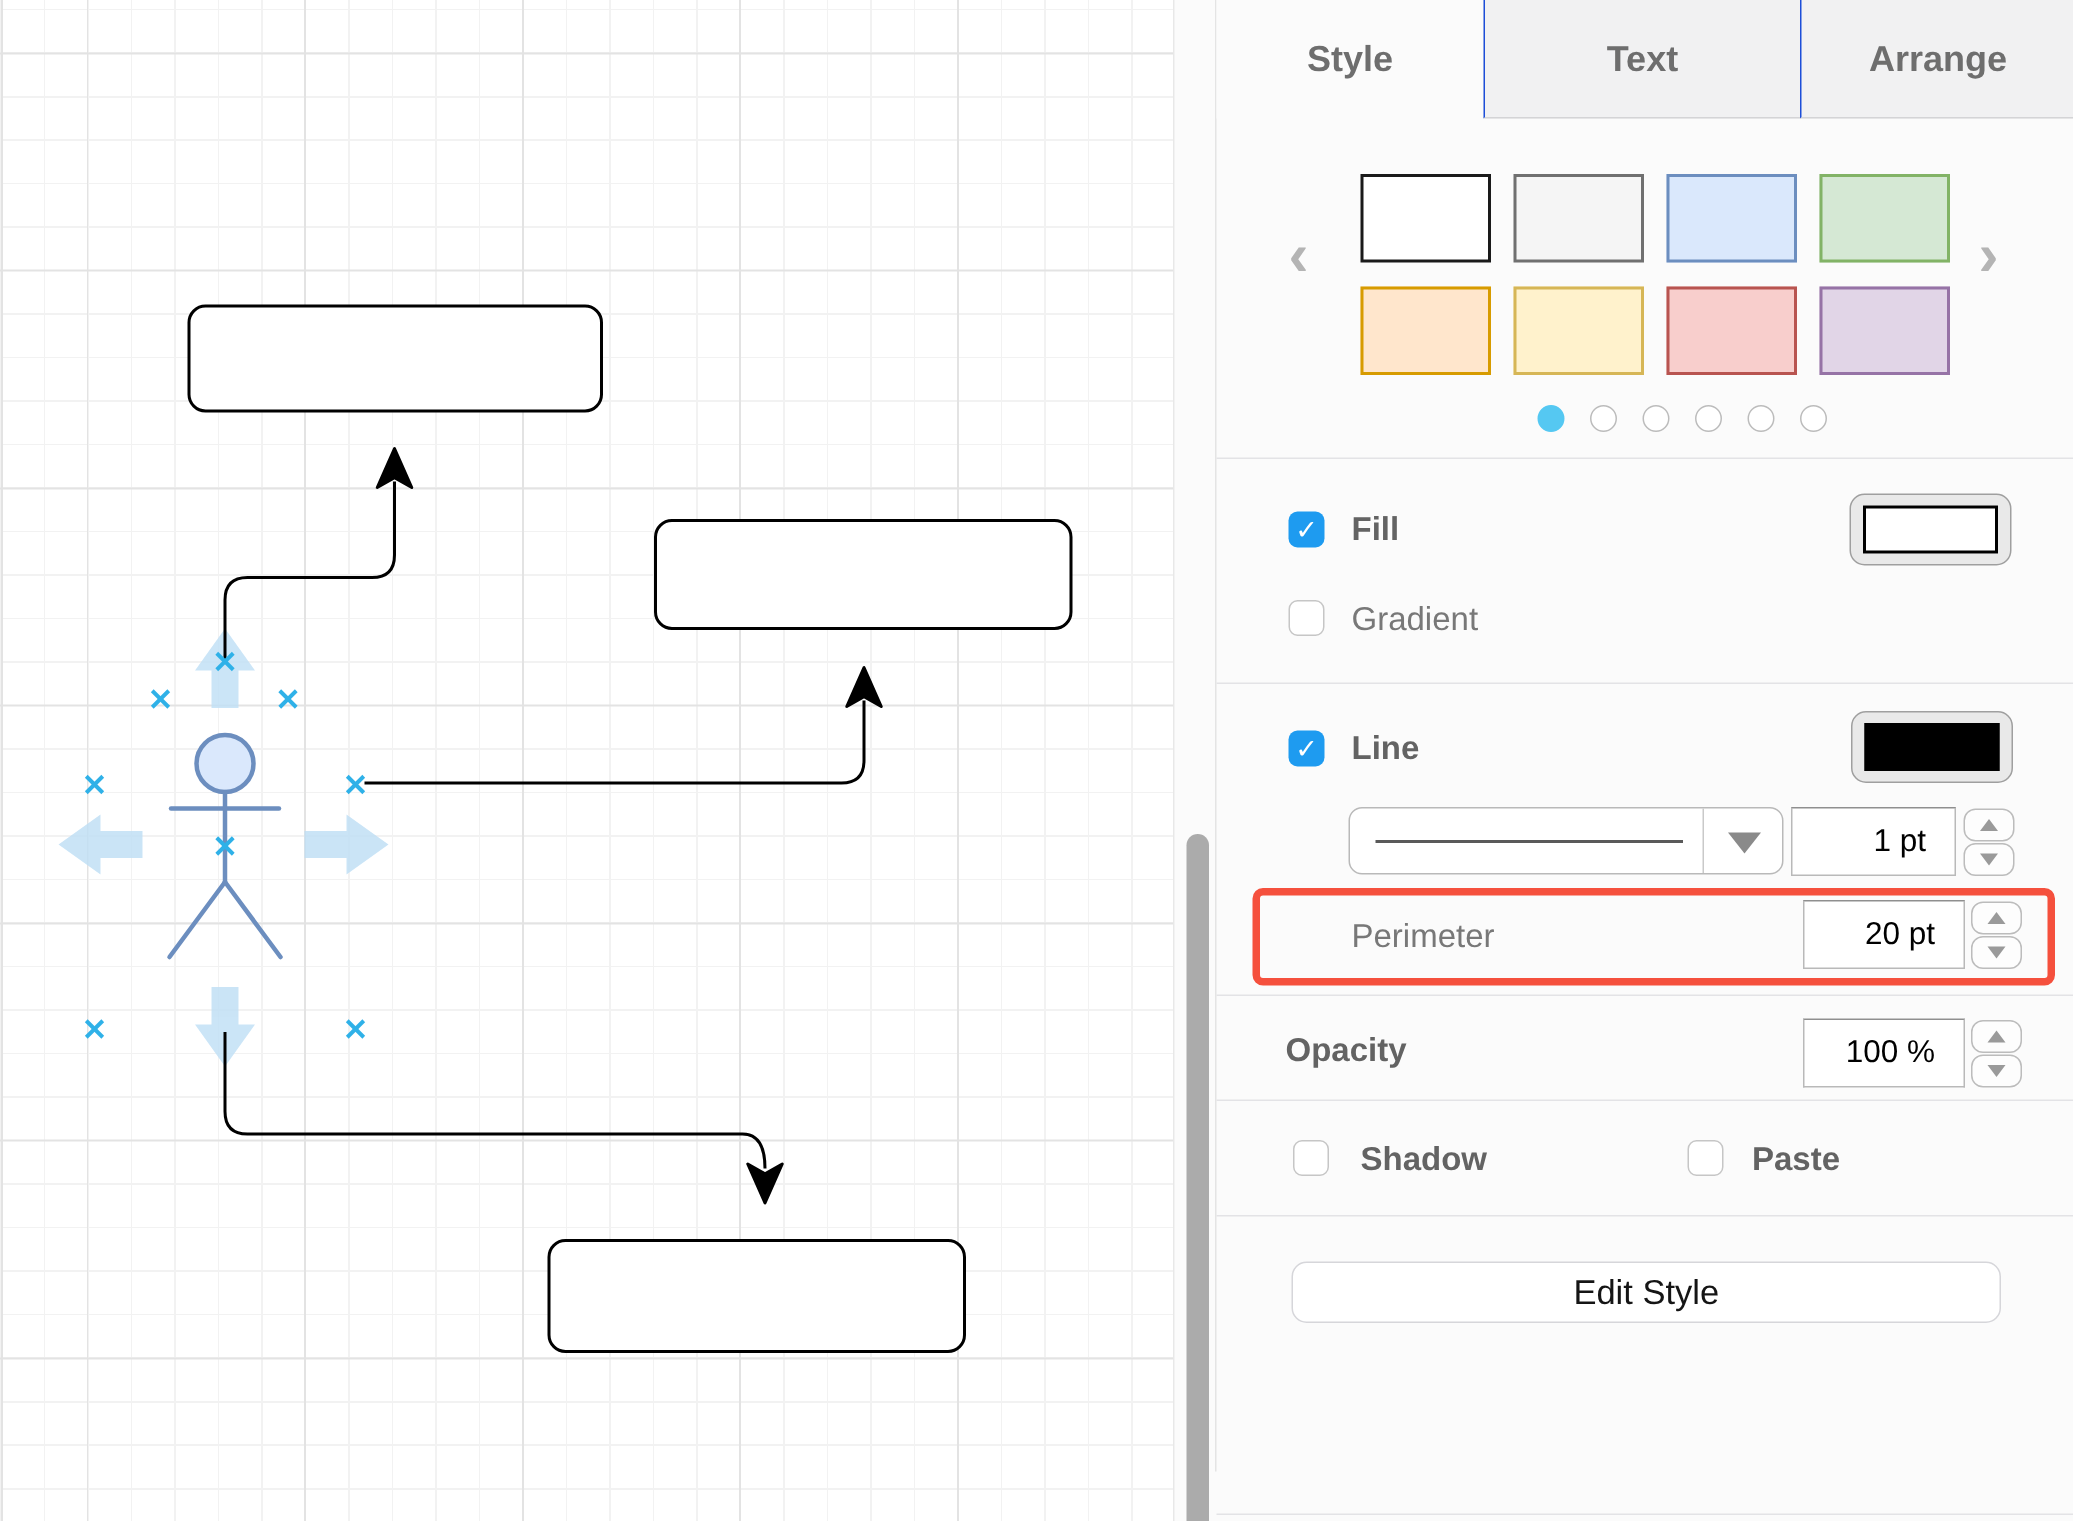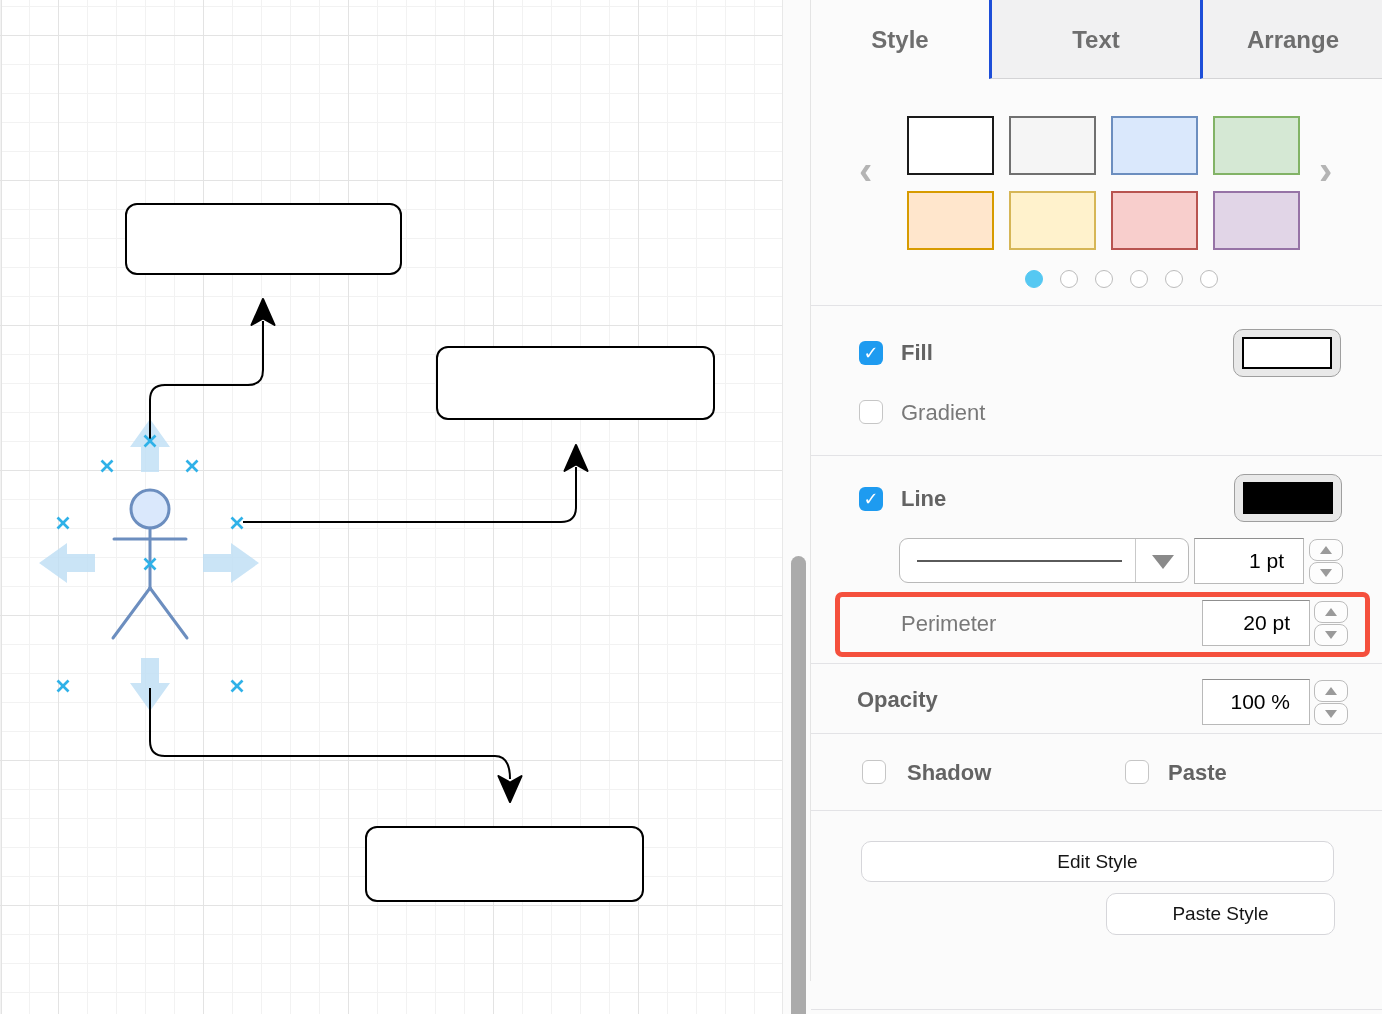--- a/index.html
+++ b/index.html
@@ -20,21 +20,21 @@
   }
   .diagram-svg { position:absolute; left:0; top:0; }
   .vscroll { position:absolute; left:791px; top:556px; width:15px; height:458px;
              background:#ababab; border-radius:8px 8px 0 0; }
 
   
   .panel { position:absolute; left:810px; top:0; width:572px; height:981px;
            background:#fbfbfb; border-left:1px solid #e4e4e4; }
   .tabs { position:absolute; left:0; top:0; width:572px; height:79px; display:flex; }
   .tab { height:79px; line-height:79px; text-align:center; font-size:24px; font-weight:bold;
-         color:#6e6e6e; background:#f1f1f2; border-bottom:1px solid #d4d4d6; border-left:3px solid #1d4ed8; }
+         color:#6e6e6e; background:#f1f1f2; border-bottom:1px solid #d4d4d6; border-left:1px solid #1d4ed8; }
   .tab.active { background:#fbfbfb; border-bottom:none; border-left:none; }
   .tab.t0 { width:178px; } .tab.t1 { width:211px; } .tab.t2 { flex:1; }
 
   .divider { position:absolute; left:0; width:572px; height:1px; background:#e3e3e6; }
 
   .chev { position:absolute; font-size:40px; font-weight:bold; color:#b4b4b4; line-height:40px; }
   .swatch-grid { position:absolute; left:96px; top:116px; display:grid;
                  grid-template-columns:repeat(4,87px); grid-auto-rows:59px; column-gap:15px; row-gap:16px; }
   .swatch { width:87px; height:59px; border:2px solid #000; }
   .dots { position:absolute; left:214px; top:270px; display:flex; gap:17px; }
@@ -64,21 +64,21 @@
         border:1px solid #b9b9b9; border-radius:9px; }
   .dd .line-preview { position:absolute; left:17px; top:21px; width:205px; height:0; border-top:2px solid #5a5a5a; }
   .dd .dd-sep { position:absolute; left:235px; top:0; width:1px; height:43px; background:#c9c9c9; }
   .dd .dd-arrow { position:absolute; left:252px; top:16px; width:0; height:0;
         border-left:11px solid transparent; border-right:11px solid transparent; border-top:14px solid #8a8a8a; }
 
   .highlight-box { position:absolute; left:24px; top:592px; width:535px; height:65px;
                    border:5px solid #f5503d; border-radius:7px; }
 
   .pbtn { position:absolute; background:#fff; border:1px solid #d6d6da; border-radius:10px;
-          font-size:19px; color:#151515; text-align:center; }
+          font-size:23px; color:#151515; text-align:center; }
 </style>
 </head>
 <body>
 
 <div class="screen">
 
   <div class="canvas">
     <div class="grid"></div>
 
     <svg class="diagram-svg" width="810" height="1014" viewBox="0 0 810 1014">
@@ -242,17 +242,16 @@
     <div class="divider" style="top:733px;"></div>
 
     <div class="cb" style="left:51px;top:760px;"></div>
     <div class="lbl bold" style="left:96px;top:760px;">Shadow</div>
     <div class="cb" style="left:314px;top:760px;"></div>
     <div class="lbl bold" style="left:357px;top:760px;">Paste</div>
 
     <div class="divider" style="top:810px;"></div>
 
     <button class="pbtn" style="left:50px;top:841px;width:473px;height:41px;">Edit Style</button>
-    <button class="pbtn" style="left:295px;top:893px;width:229px;height:42px;">Paste Style</button>
 
     <div class="divider" style="top:1009px;"></div>
   </aside>
 </div>
 
 </body></html>

